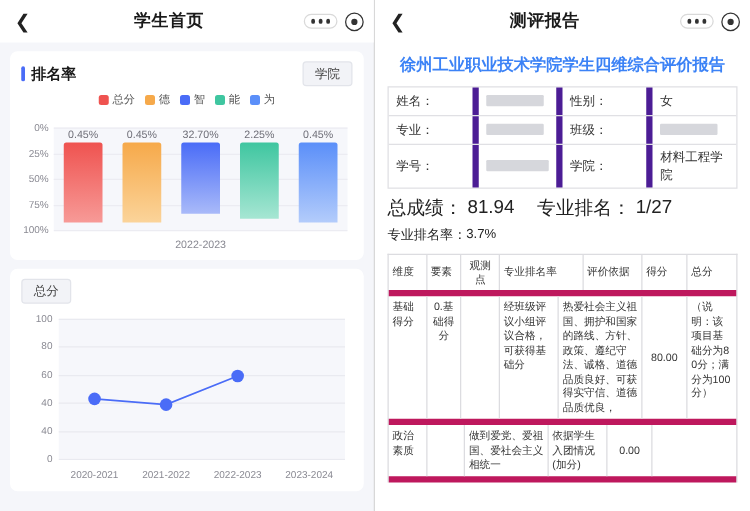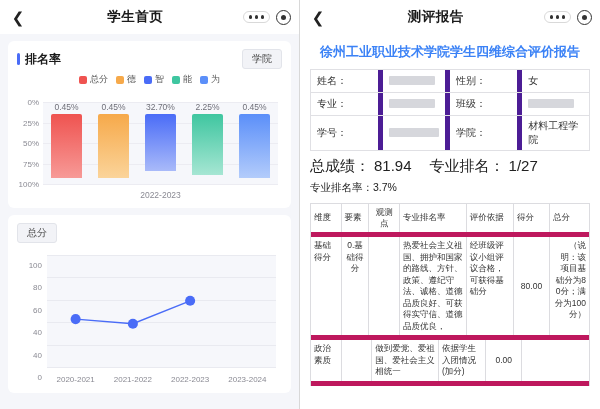--- a/index.html
+++ b/index.html
@@ -106,21 +106,20 @@
   .linechart { position: relative; height: 140px; margin-top: 4px; }
   .lc-plot {
     position: absolute; left: 30px; right: 6px; top: 8px; bottom: 20px;
     background: #f6f7fb;
   }
   .lc-grid { position: absolute; left: 0; right: 0; height: 1px; background: #e9eaf0; }
   .lc-yaxis { position: absolute; left: 0; top: 8px; bottom: 20px; width: 30px; }
   .lc-ytick {
     position: absolute; right: 5px; font-size: 8px; color: #8a8a93;
     transform: translateY(-50%);
-    margin-top: 10px;
   }
   .lc-svg { position: absolute; left: 30px; right: 6px; top: 8px; bottom: 20px; }
   .lc-xaxis {
     position: absolute; left: 30px; right: 6px; bottom: 3px;
     display: flex; justify-content: space-around;
   }
   .lc-xtick { font-size: 8px; color: #8a8a93; }
 
   
   .report-title {
@@ -154,21 +153,21 @@
   .dim-table {
     margin: 2px 10px 0 10px; border: 1px solid #dcdce0;
     border-bottom: none;
   }
   .dim-row { display: flex; border-bottom: 5px solid #be185d; }
   .dim-cell {
     padding: 3px 3px; font-size: 8.5px; color: #333;
     border-right: 1px solid #dcdce0; line-height: 1.35;
     word-break: break-all;
   }
-  .dim-cell:last-child { border-right: none; text-align: right; }
+  .dim-cell:last-child { border-right: none; }
   .c1 { width: 11%; }
   .c2 { width: 10%; text-align: center; }
   .c3 { width: 11%; }
   .c4 { width: 24%; }
   .c5 { width: 17%; }
   .c6 { width: 13%; text-align: center; }
   .c7 { width: 14%; }
   .dim-head .dim-cell { text-align: center; font-weight: normal; color: #333; }
   .vcenter { display: flex; align-items: center; }
 </style>
@@ -369,22 +368,22 @@
         <div class="dim-cell c3 vcenter">观测点</div>
         <div class="dim-cell c4 vcenter">专业排名率</div>
         <div class="dim-cell c5 vcenter">评价依据</div>
         <div class="dim-cell c6 vcenter">得分</div>
         <div class="dim-cell c7 vcenter">总分</div>
       </div>
       <div class="dim-row">
         <div class="dim-cell c1">基础得分</div>
         <div class="dim-cell c2">0.基础得分</div>
         <div class="dim-cell c3"></div>
+        <div class="dim-cell c5">经班级评议小组评议合格，可获得基础分</div>
         <div class="dim-cell c4">热爱社会主义祖国、拥护和国家的路线、方针、政策、遵纪守法、诚格、道德品质良好、可获得实守信、道德品质优良，</div>
-        <div class="dim-cell c5">经班级评议小组评议合格，可获得基础分</div>
         <div class="dim-cell c6 vcenter" style="justify-content:center">80.00</div>
         <div class="dim-cell c7">（说明：该项目基础分为80分；满分为100分）</div>
       </div>
       <div class="dim-row">
         <div class="dim-cell c1">政治素质</div>
         <div class="dim-cell c3"></div>
         <div class="dim-cell c4">做到爱党、爱祖国、爱社会主义相统一</div>
         <div class="dim-cell c5">依据学生入团情况(加分)</div>
         <div class="dim-cell c6 vcenter" style="justify-content:center">0.00</div>
         <div class="dim-cell c7"></div>

